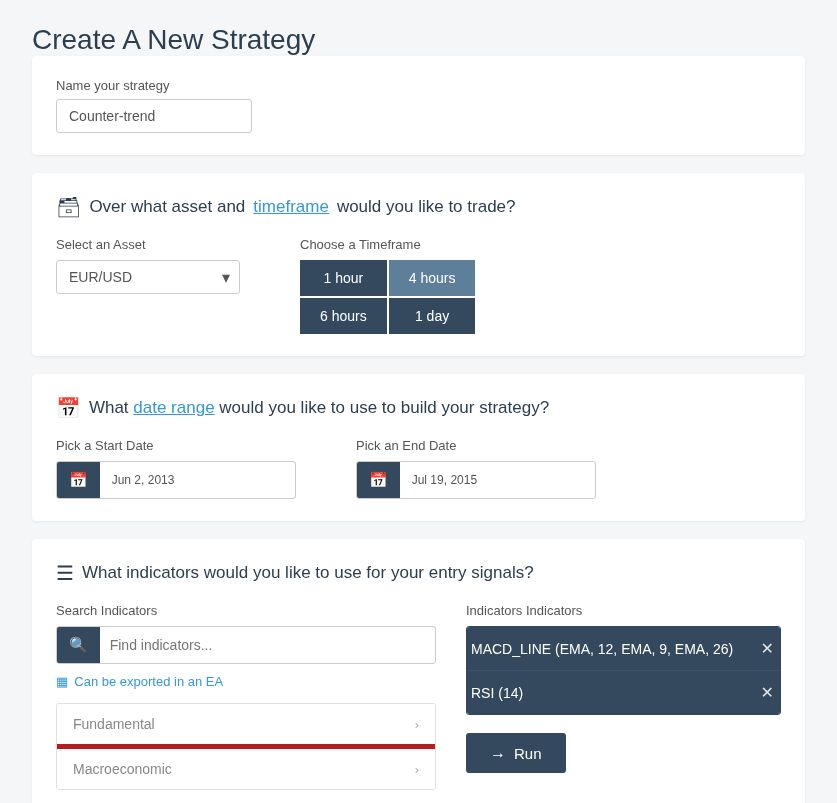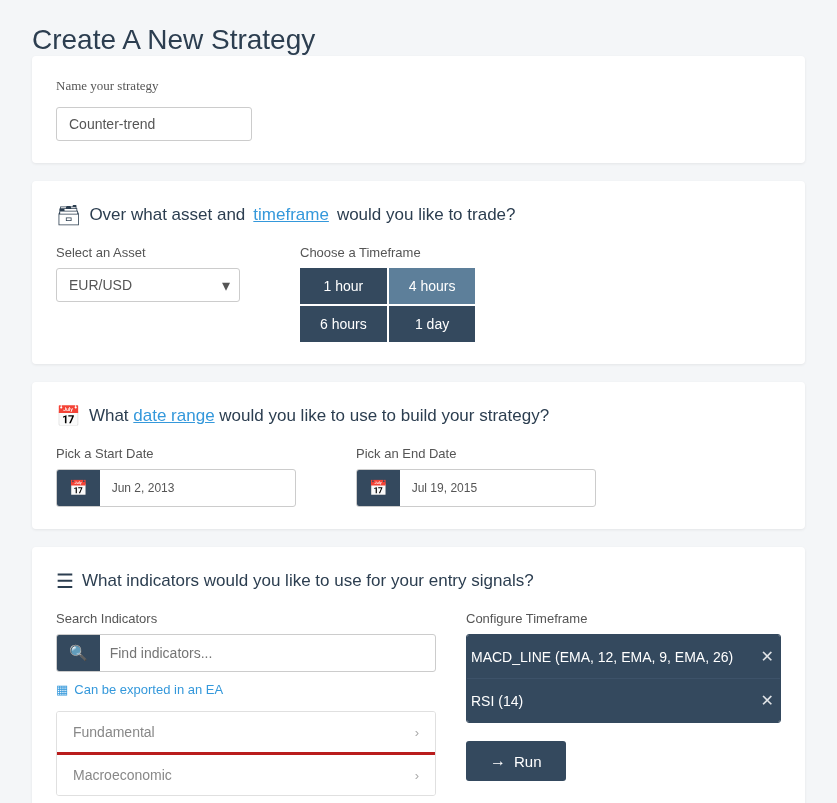--- a/index.html
+++ b/index.html
@@ -38,22 +38,21 @@
       color: #2c3e50;
     }
     .section-title a, .section-title span.underline {
       color: #3498db;
       text-decoration: underline;
     }
     .name-section label {
       display: block;
       font-size: 13px;
       color: #555;
-      margin-bottom: 13px;
-      font-family: Liberation Serif, serif;
+      margin-bottom: 6px;
     }
     .name-section input[type="text"] {
       border: 1px solid #ccc;
       border-radius: 3px;
       padding: 8px 12px;
       font-size: 14px;
       width: 196px;
       color: #555;
       outline: none;
     }
@@ -203,21 +202,21 @@
       border-radius: 3px;
       overflow: hidden;
     }
     .category-item {
       display: flex;
       justify-content: space-between;
       align-items: center;
       padding: 12px 16px;
       font-size: 14px;
       color: #888;
-      border-bottom: 3px solid #b91c1c;
+      border-bottom: 5px solid #b91c1c;
       cursor: pointer;
       background: #fff;
     }
     .category-item:last-child {
       border-bottom: none;
     }
     .category-item .chevron {
       color: #aaa;
       font-size: 13px;
     }
@@ -351,21 +350,21 @@
             <span class="chevron">›</span>
           </div>
           <div class="category-item">
             <span>Macroeconomic</span>
             <span class="chevron">›</span>
           </div>
 
         </div>
       </div>
       <div class="right-col">
-        <div class="col-label">Configure Timeframe</div>
+        <div class="col-label">Indicators Indicators</div>
         <div class="configured-list">
           <div class="configured-item">
             <span>MACD_LINE (EMA, 12, EMA, 9, EMA, 26)</span>
             <button class="remove-btn">✕</button>
           </div>
           <div class="configured-item">
             <span>RSI (14)</span>
             <button class="remove-btn">✕</button>
           </div>
         </div>

